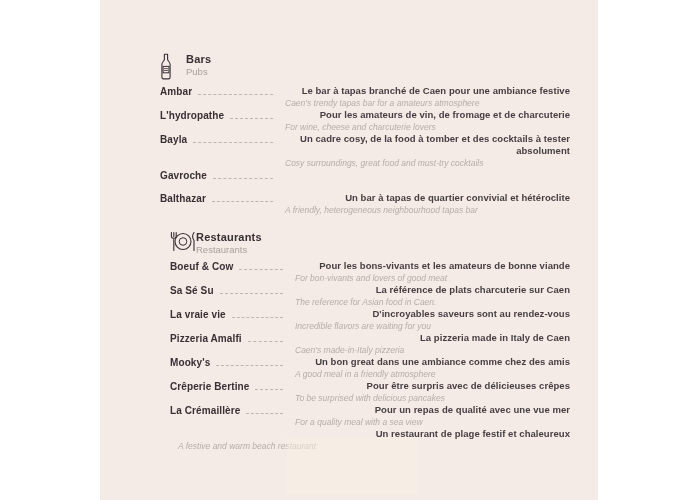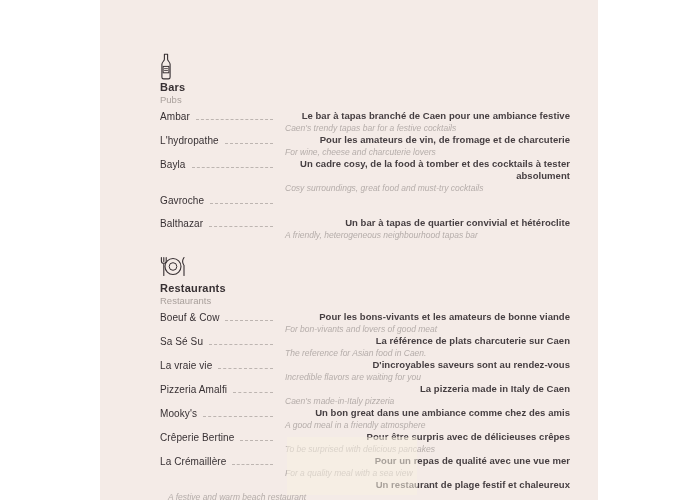--- a/index.html
+++ b/index.html
@@ -8,33 +8,33 @@
 
   .page { position:relative; width:700px; height:500px; background:#ffffff; }
 
   .panel {
     position:absolute; left:100px; top:0; width:498px; height:500px;
     background:var(--panel-bg, #f4ebe7);
   }
 
   .content { position:absolute; left:60px; top:52px; width:410px; }
 
-  .section-header { display:flex; align-items:flex-start; margin-bottom:5px;flex-direction:column; }
+  .section-header { display:flex; align-items:flex-start; margin-bottom:5px; }
   .section-icon { width:26px; flex:0 0 26px; display:flex; justify-content:flex-start; padding-top:1px; }
   .section-icon svg { display:block; }
   .header-text { padding-top:1px; }
   .section-title { font-size:11px; font-weight:bold; color:var(--ink, #373033); letter-spacing:0.2px; line-height:13px; }
   .section-subtitle { font-size:9.5px; color:var(--muted, #a9a09c); line-height:11px; }
 
   .rows { margin-top:3px; }
-  .section + .section { margin-top:15px; }
+  .section + .section { margin-top:15px;margin-left:10px; }
 
   .row { display:flex; align-items:flex-start; margin-bottom:1px; min-height:22px; }
   .name-cell { flex:0 0 117px; width:117px; display:flex; align-items:baseline; padding-top:1px; }
-  .name { font-size:10px; color:var(--ink, #373033); white-space:nowrap; line-height:12px; letter-spacing:0.1px; }
+  .name { font-size:10px; color:var(--ink, #373033); white-space:nowrap; line-height:12px; letter-spacing:0.1px;font-weight:bold; }
   .leader { flex:1; border-bottom:1px dashed var(--leader, #bdb5b1); height:9px; margin:0 4px 0 6px; min-width:6px; }
   .desc-cell { flex:1; padding-left:8px; }
   .desc-fr { font-size:9.5px; font-weight:bold; color:var(--ink2, #453e41); line-height:12px; letter-spacing:0.05px;text-align:right; }
   .desc-en { font-size:8.5px; font-style:italic; color:var(--faint, #b5adaa); line-height:10px; margin-top:1px; }
 
   .fade-rect {
     position:absolute; left:187px; top:437px; width:130px; height:58px;
     background:#f8f0e1; opacity:0.55; pointer-events:none;
   }
 </style>
@@ -59,21 +59,21 @@
       </div>
     </div>
     <div class="rows">
   <div class="row">
     <div class="name-cell">
       <span class="name">Ambar</span>
       <span class="leader"></span>
     </div>
     <div class="desc-cell">
       <div class="desc-fr">Le bar à tapas branché de Caen pour une ambiance festive</div>
-      <div class="desc-en">Caen's trendy tapas bar for a festive cocktails</div>
+      <div class="desc-en">Caen's trendy tapas bar for a amateurs atmosphere</div>
     </div>
   </div>
 
   <div class="row">
     <div class="name-cell">
       <span class="name">L'hydropathe</span>
       <span class="leader"></span>
     </div>
     <div class="desc-cell">
       <div class="desc-fr">Pour les amateurs de vin, de fromage et de charcuterie</div>

